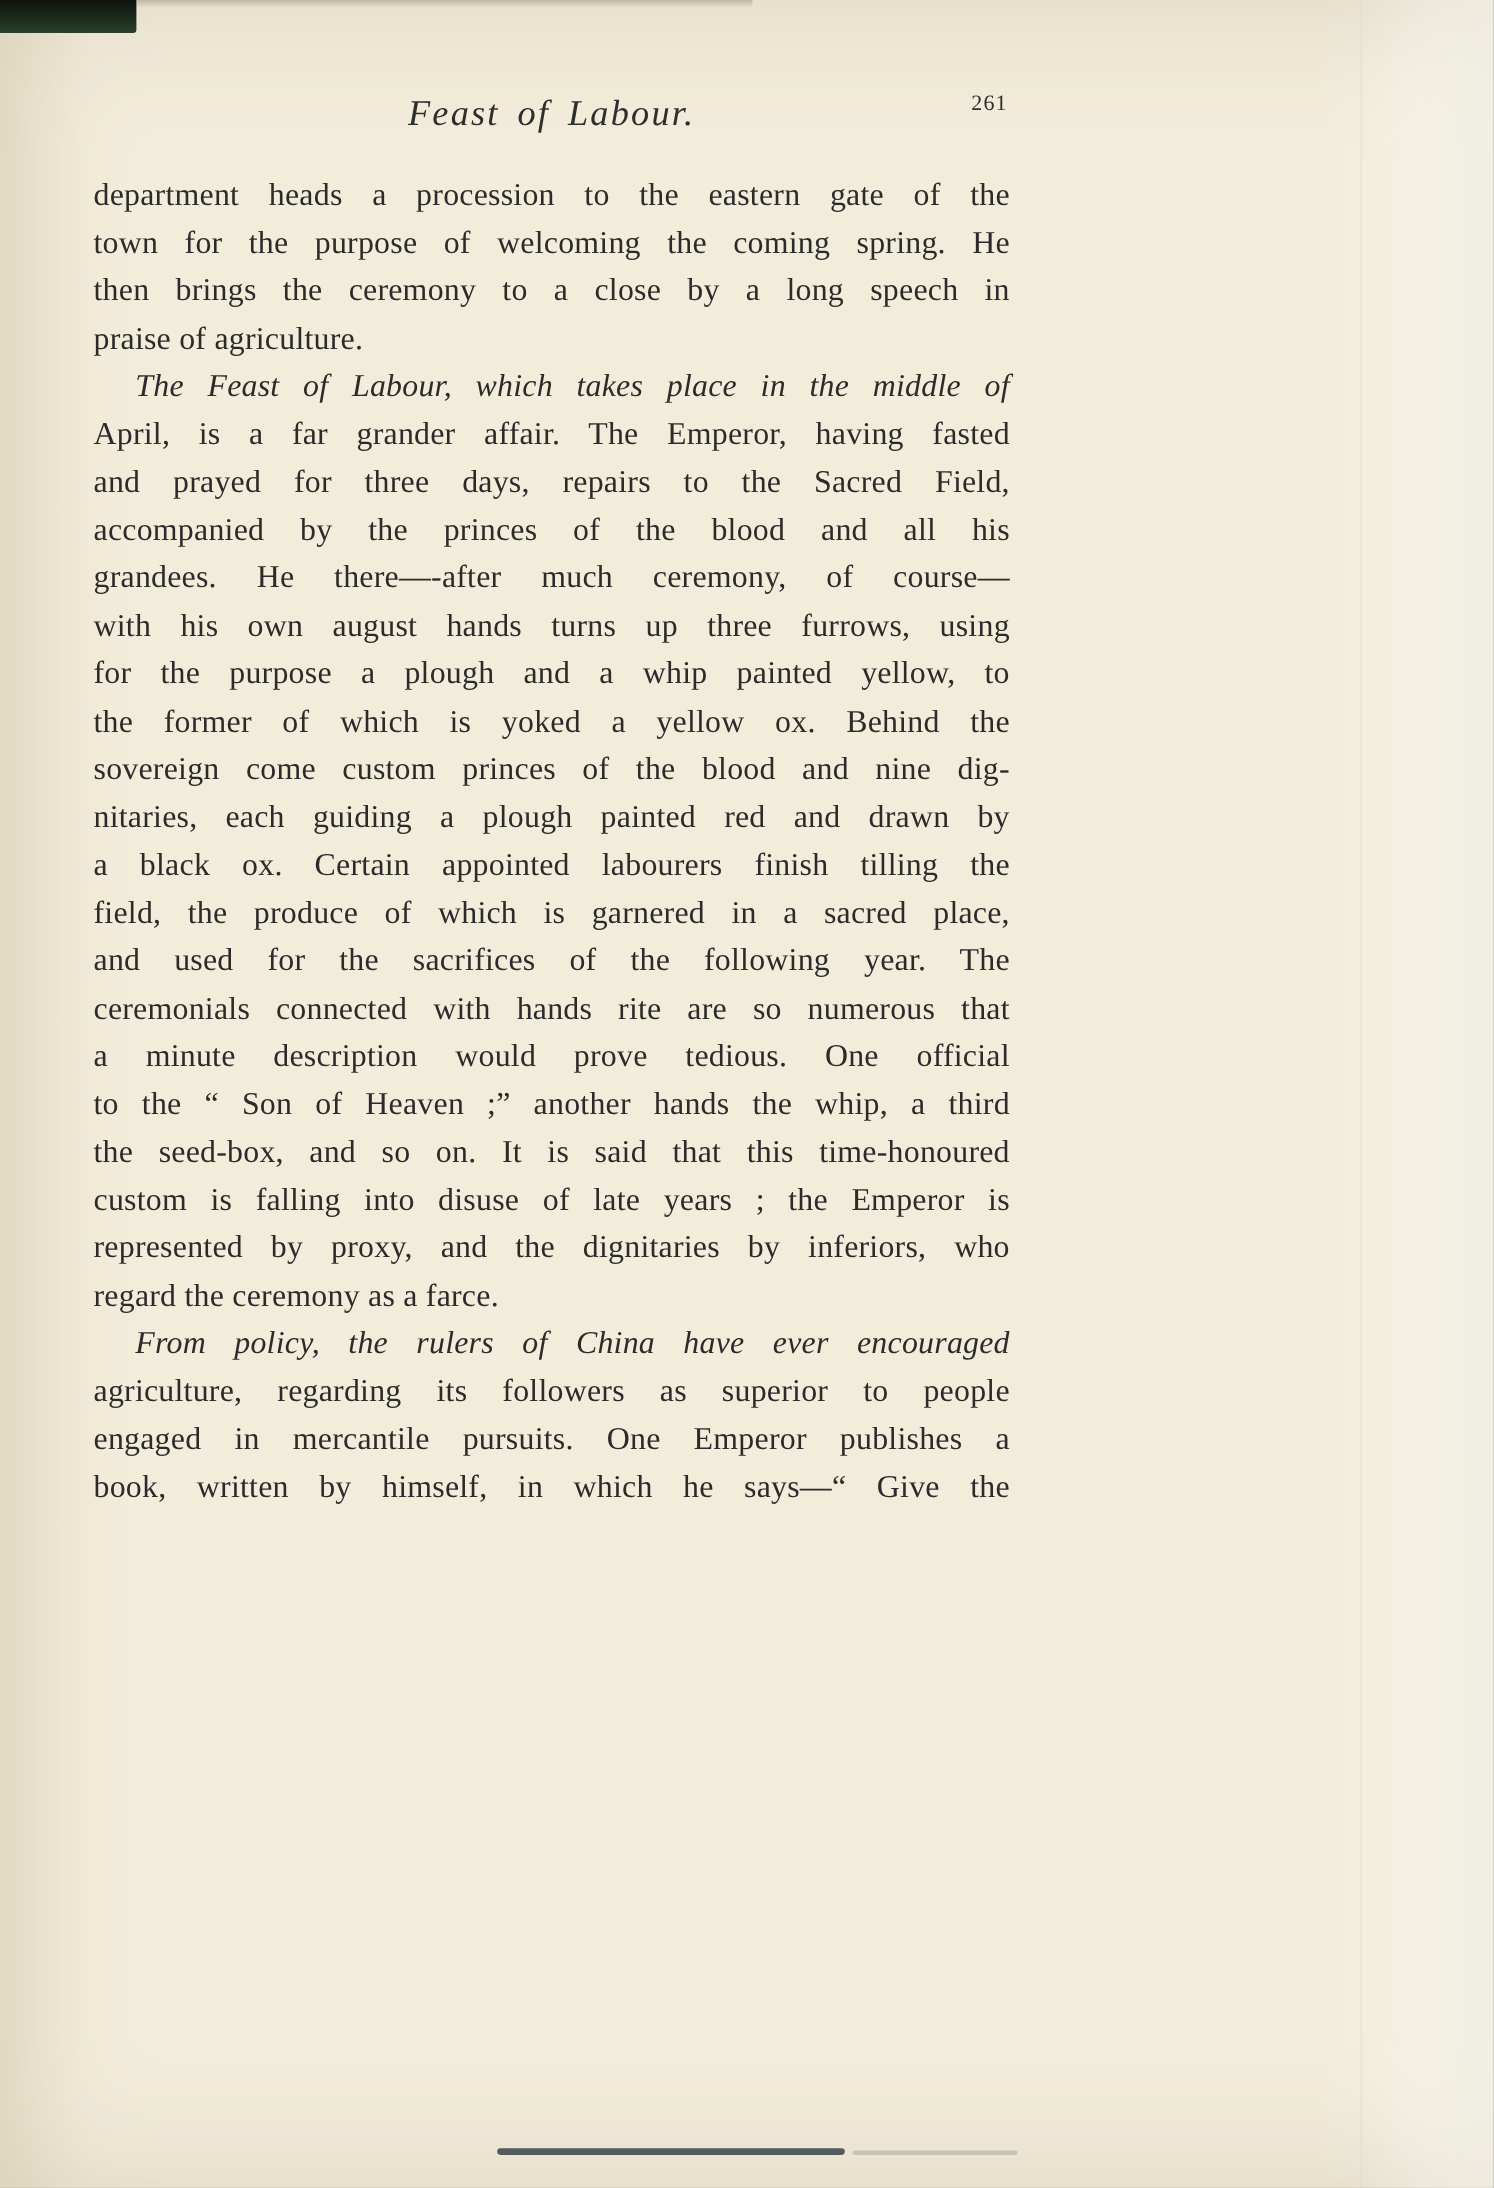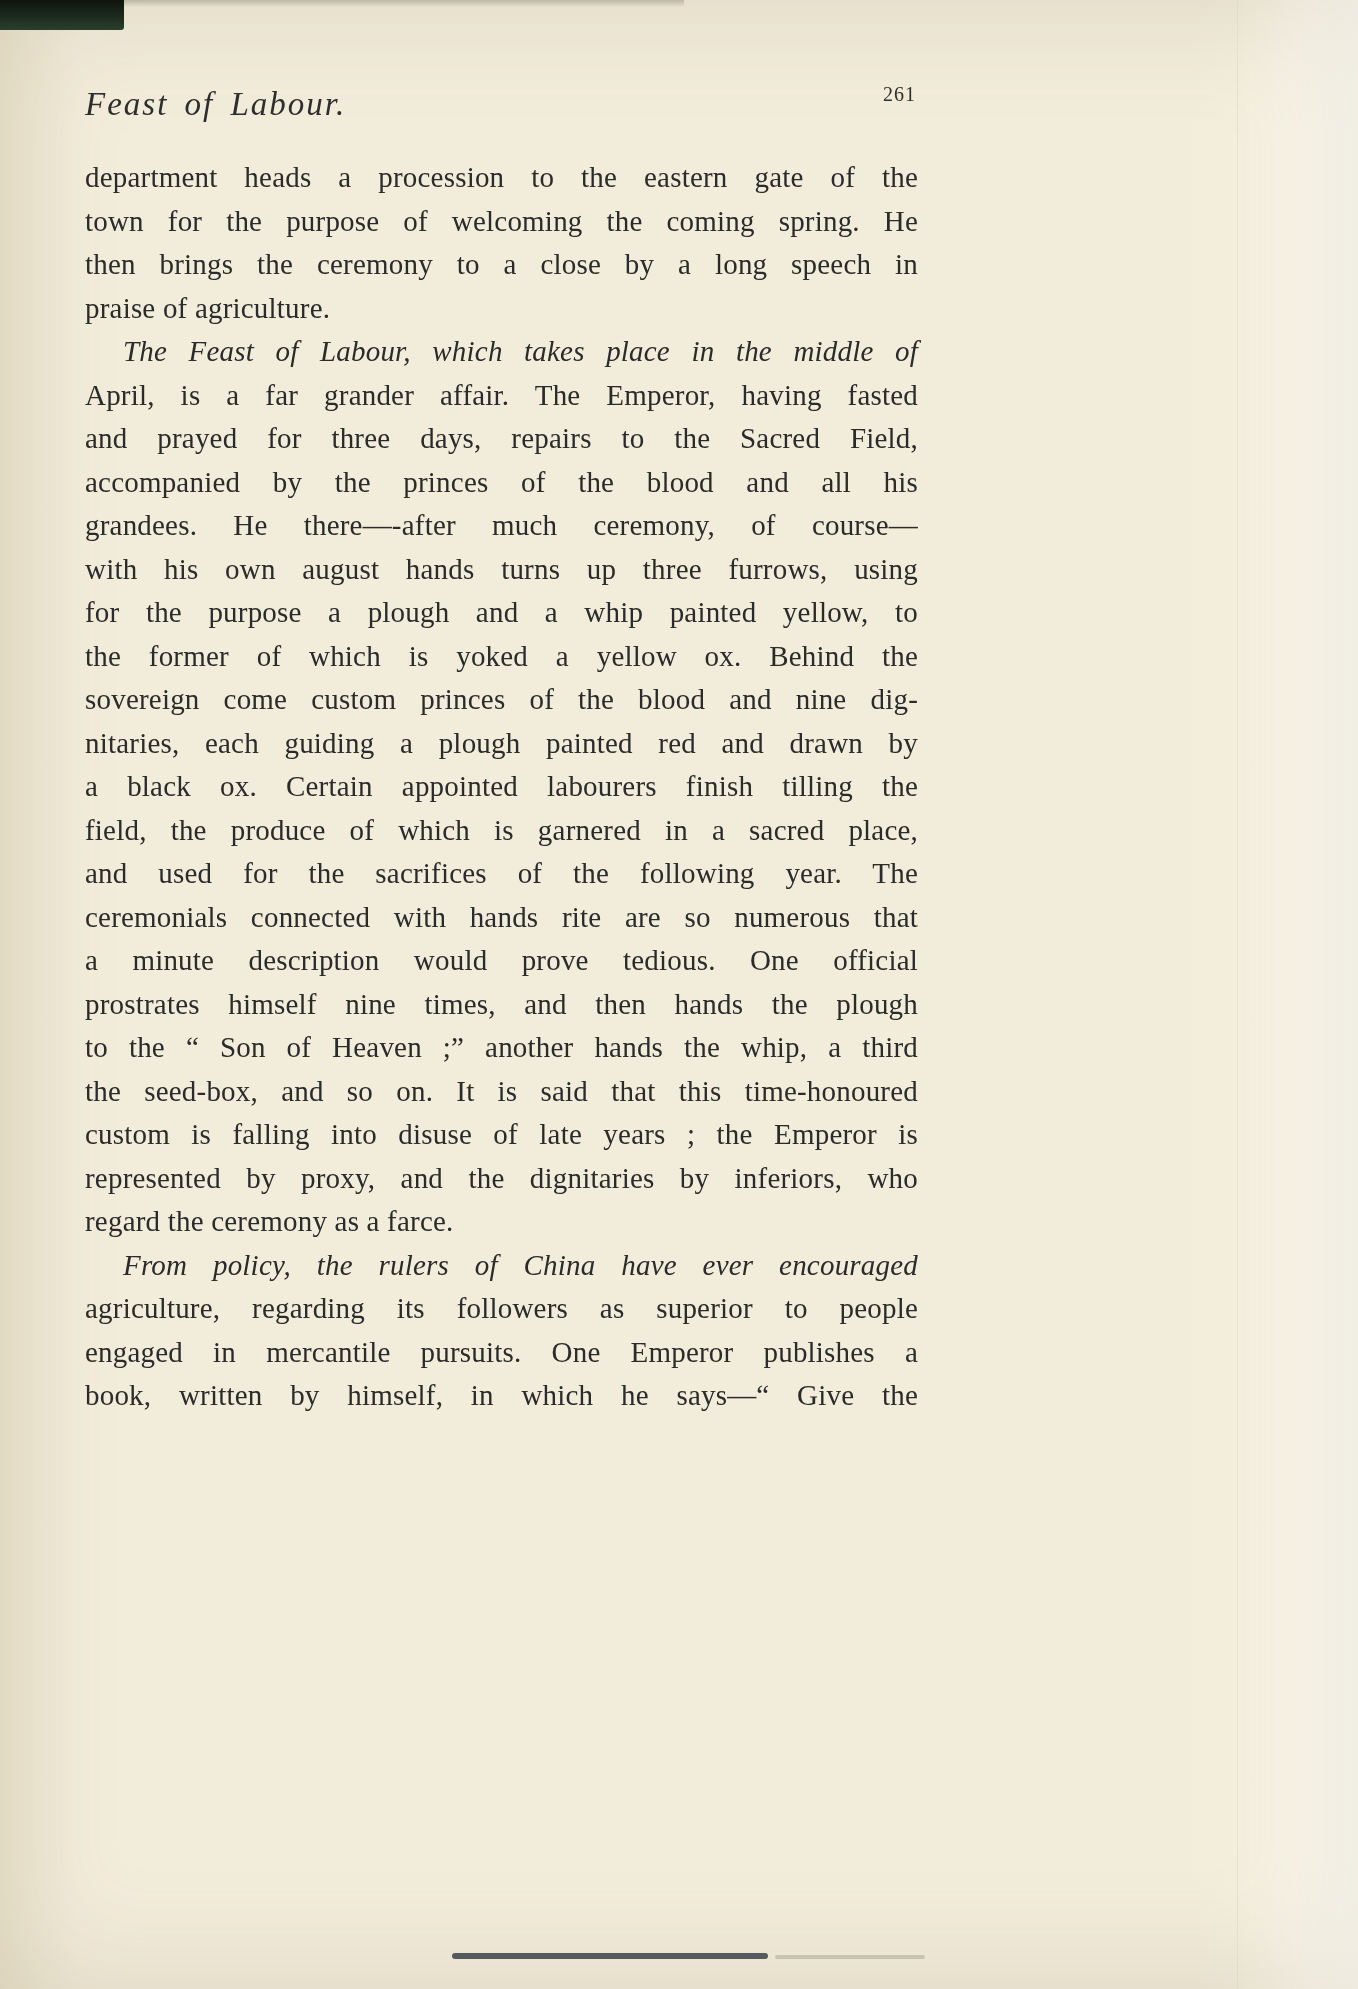--- a/index.html
+++ b/index.html
@@ -60,20 +60,21 @@
   
   .page-header {
     position: absolute;
     left: 85px; top: 86px;
     width: 833px;
     height: 46px;
   }
   .page-title {
     position: absolute;
     left: 0; right: 0;
+    text-align: center;
     font-style: italic;
     font-size: 33px;
     letter-spacing: 2px;
     word-spacing: 6px;
     color: #2e2e2e;
   }
   .page-number {
     position: absolute;
     right: 2px; top: -3px;
     font-size: 20px;
@@ -131,21 +132,20 @@
       <div class="line">with his own august hands turns up three furrows, using</div>
       <div class="line">for the purpose a plough and a whip painted yellow, to</div>
       <div class="line">the former of which is yoked a yellow ox. Behind the</div>
       <div class="line">sovereign come custom princes of the blood and nine dig-</div>
       <div class="line">nitaries, each guiding a plough painted red and drawn by</div>
       <div class="line">a black ox. Certain appointed labourers finish tilling the</div>
       <div class="line">field, the produce of which is garnered in a sacred place,</div>
       <div class="line">and used for the sacrifices of the following year. The</div>
       <div class="line">ceremonials connected with hands rite are so numerous that</div>
       <div class="line">a minute description would prove tedious. One official</div>
-      <div class="line">prostrates himself nine times, and then hands the plough</div>
       <div class="line">to the “ Son of Heaven ;” another hands the whip, a third</div>
       <div class="line">the seed-box, and so on. It is said that this time-honoured</div>
       <div class="line">custom is falling into disuse of late years ; the Emperor is</div>
       <div class="line">represented by proxy, and the dignitaries by inferiors, who</div>
       <div class="line last">regard the ceremony as a farce.</div>
       <div class="line indent">From policy, the rulers of China have ever encouraged</div>
       <div class="line">agriculture, regarding its followers as superior to people</div>
       <div class="line">engaged in mercantile pursuits. One Emperor publishes a</div>
       <div class="line">book, written by himself, in which he says—“ Give the</div>
     </div>

